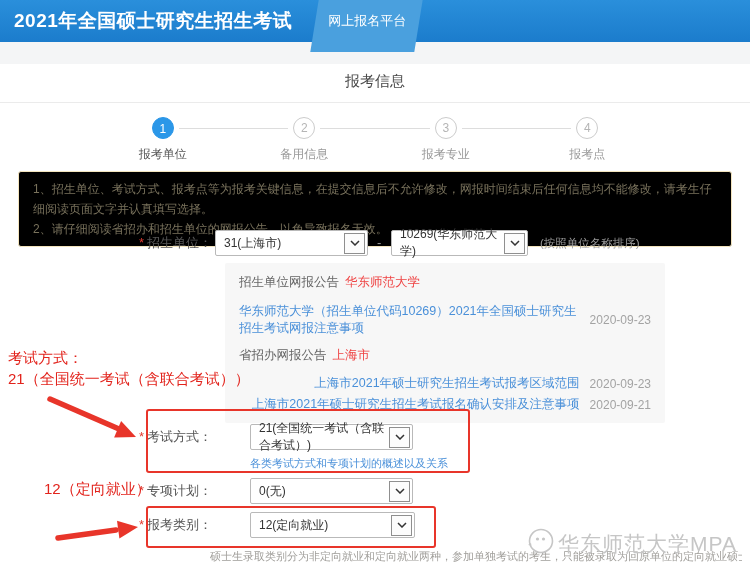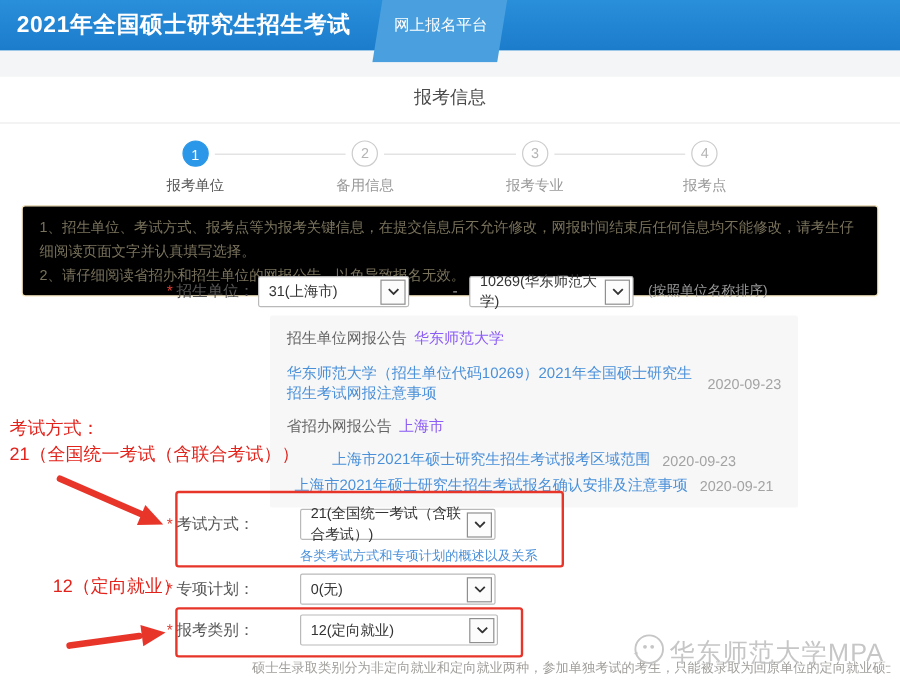--- a/index.html
+++ b/index.html
@@ -55,22 +55,22 @@
   .field-note{position:absolute;font-size:11.5px;color:#9b9b9b;height:26px;line-height:26px;}
   .blue-link{color:#4a90d9;cursor:pointer;}
   .form-link{position:absolute;font-size:11px;}
   .help-text{position:absolute;left:210px;right:8px;font-size:11px;color:#a09e9a;
              white-space:nowrap;overflow:hidden;z-index:1;}
 
   
   .ann-block{position:absolute;left:225px;width:440px;background:#f7f7f7;border-radius:2px;
              padding:11px 14px 10px;box-sizing:border-box;font-size:12.5px;}
   .ann-title{color:#666;}
-  .ann-title .hl{color:#8b5cf6;margin-left:6px;}
-  .ann-item{display:flex;justify-content:center;align-items:center;}
+  .ann-title .hl{color:#ef4444;margin-left:6px;}
+  .ann-item{display:flex;justify-content:flex-end;align-items:center;}
   .ann-link{color:#4a90d9;cursor:pointer;font-size:12.5px;}
   .ann-date{color:#a3a3a3;font-size:12px;flex:none;margin-left:10px;}
 
   
   .red-box{position:absolute;border:2px solid #e8352a;border-radius:3px;z-index:4;pointer-events:none;}
   .anno-text{position:absolute;color:#e2231c;font-size:15px;line-height:21px;z-index:6;white-space:nowrap;}
   .arrow-layer{position:absolute;inset:0;z-index:6;pointer-events:none;}
 
   
   .wm{position:absolute;left:527px;top:527px;display:flex;align-items:center;gap:3px;z-index:7;
@@ -110,21 +110,21 @@
   </div>
 
   <div class="notice">
     <div>1、招生单位、考试方式、报考点等为报考关键信息，在提交信息后不允许修改，网报时间结束后任何信息均不能修改，请考生仔细阅读页面文字并认真填写选择。</div>
     <div>2、请仔细阅读省招办和招生单位的网报公告，以免导致报名无效。</div>
   </div>
 
   <div class="row-label" style="top:230px;">
     <span class="star">*</span><span>招生单位：</span>
   </div>
-  <div class="select" style="left:215px;top:230px;width:126px;">
+  <div class="select" style="left:215px;top:230px;width:153px;">
     <span>31(上海市)</span>
     <span class="arrow">
       <svg width="10" height="6" viewBox="0 0 10 6">
           <polyline points="1,1 5,5 9,1" stroke="#333" stroke-width="1.5" fill="none"></polyline>
         </svg>
     </span>
   </div>
   <div class="dash" style="left:377px;top:230px;">-</div>
   <div class="select" style="left:391px;top:230px;width:137px;">
     <span>10269(华东师范大学)</span>

